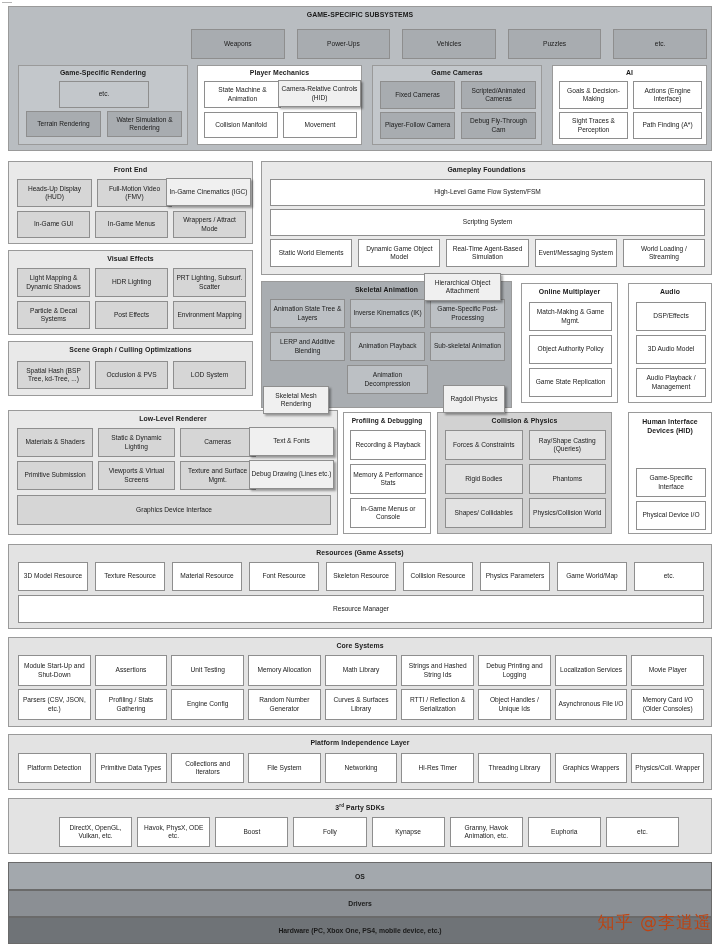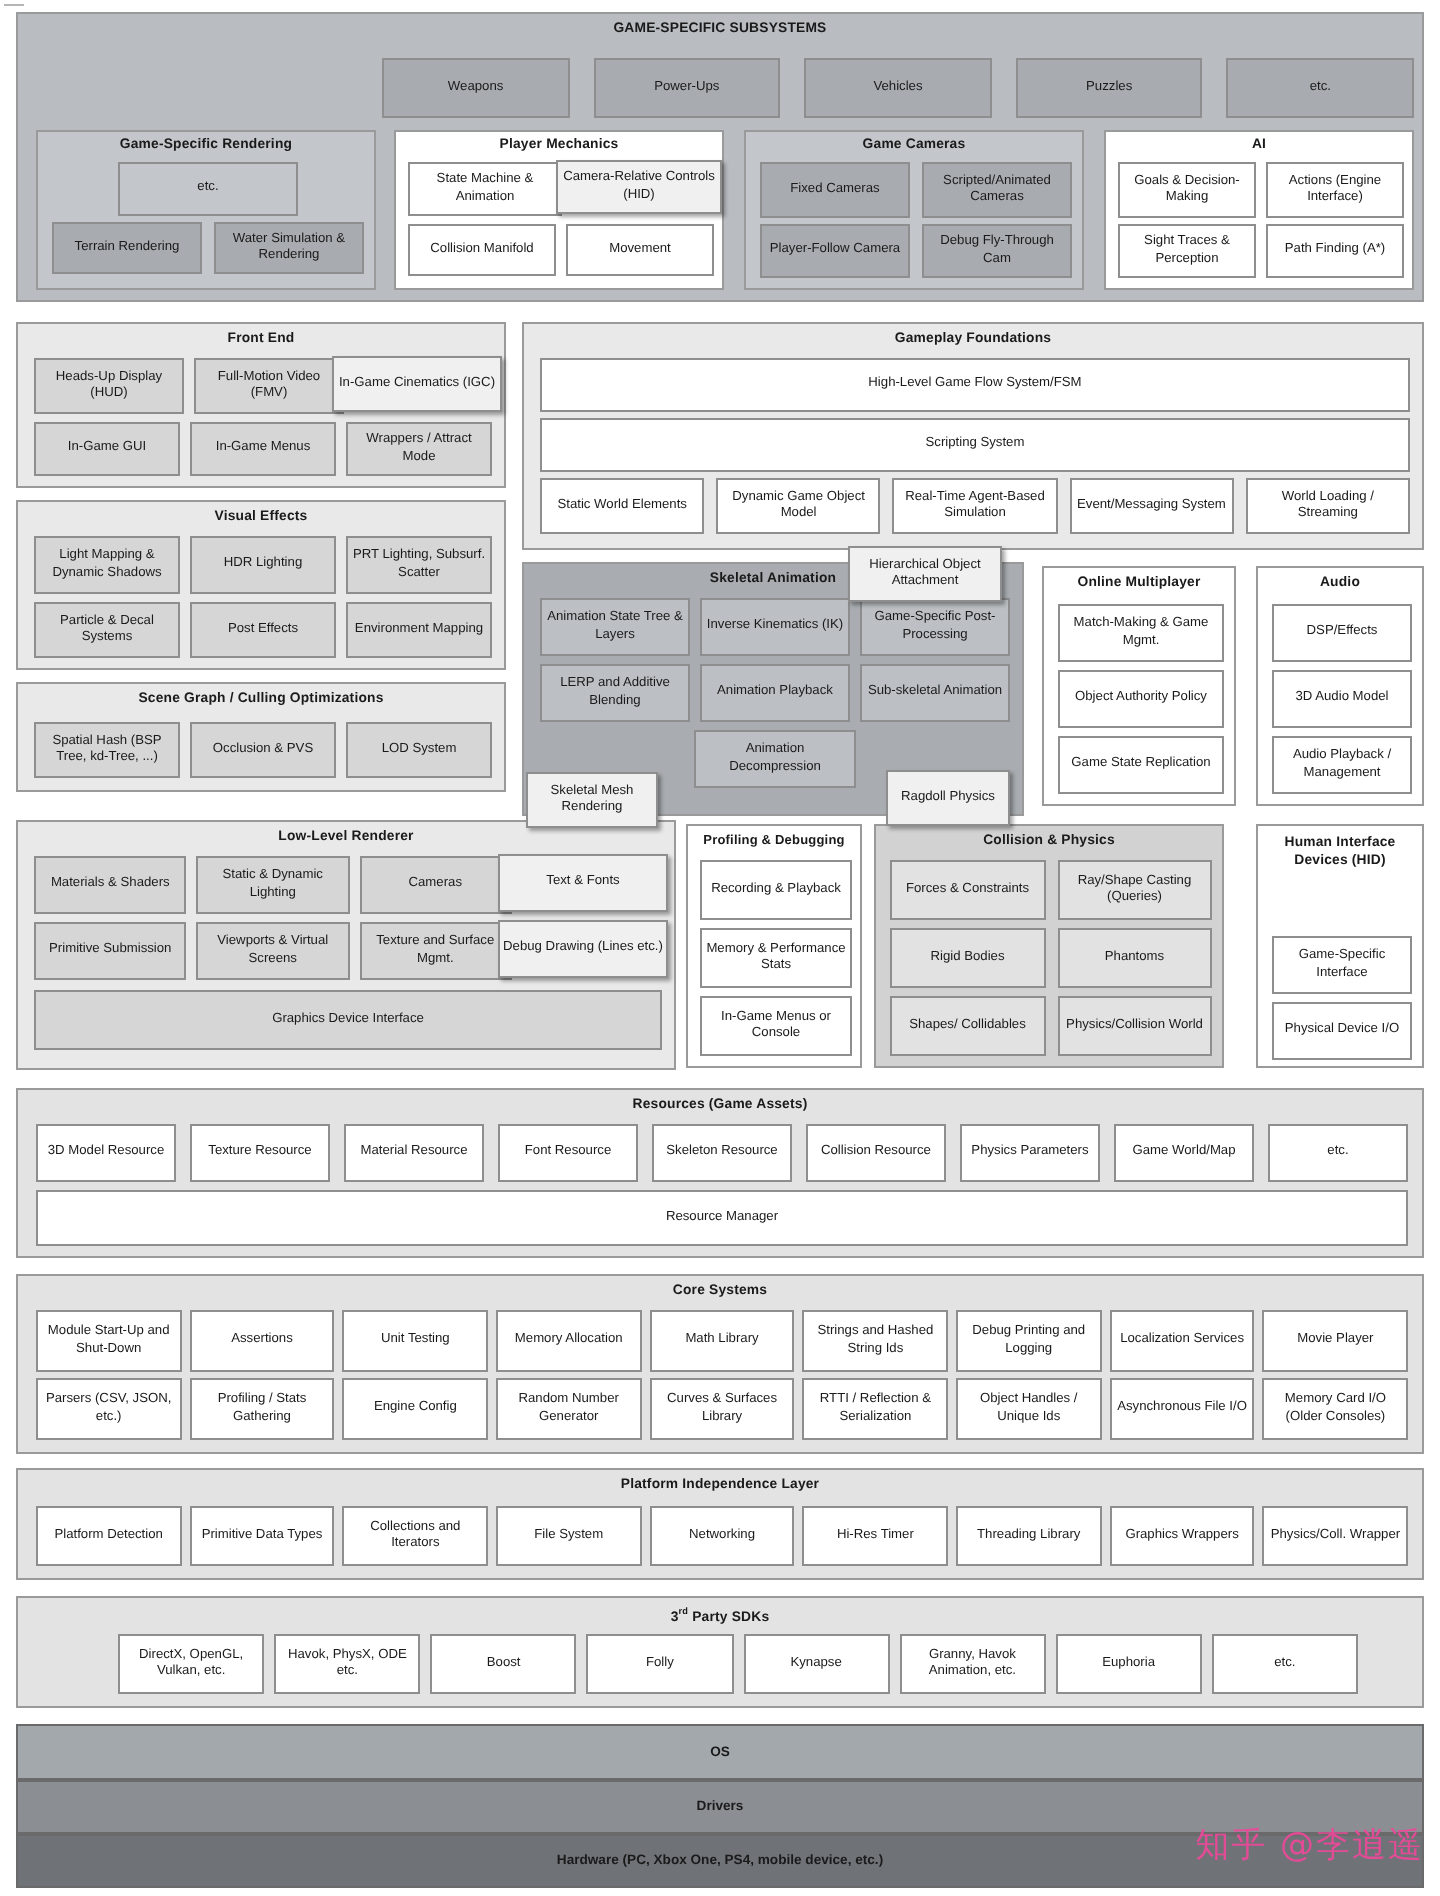--- a/index.html
+++ b/index.html
@@ -39,21 +39,21 @@
          text-align:center;line-height:1.25;z-index:30;
          box-shadow:1.5px 1.5px 2px rgba(0,0,0,.35);}
 
   
   .barOS{background:#a3a8ad;}
   .barDR{background:#8b8f94;}
   .barHW{background:#6f7377;}
   .bar{position:absolute;box-sizing:border-box;border:1px solid #6a6a6a;
        display:flex;align-items:center;justify-content:center;font-weight:bold;font-size:6.8px;}
 
-  .wm{position:absolute;right:8px;bottom:14px;color:#ec4899;font-size:17px;
+  .wm{position:absolute;right:8px;bottom:14px;color:#c2410c;font-size:17px;
       font-family:"DejaVu Sans",sans-serif;z-index:60;opacity:.92;letter-spacing:1px;}
   .corner{position:absolute;left:2px;top:2px;width:10px;height:1px;background:#b5b5b5;}
 </style>
 </head>
 <body>
 
 <div class="page">
   <div class="corner"></div>
 
   <div class="sec bg-gs" style="left:8px;top:6px;width:704px;height:145px;">

